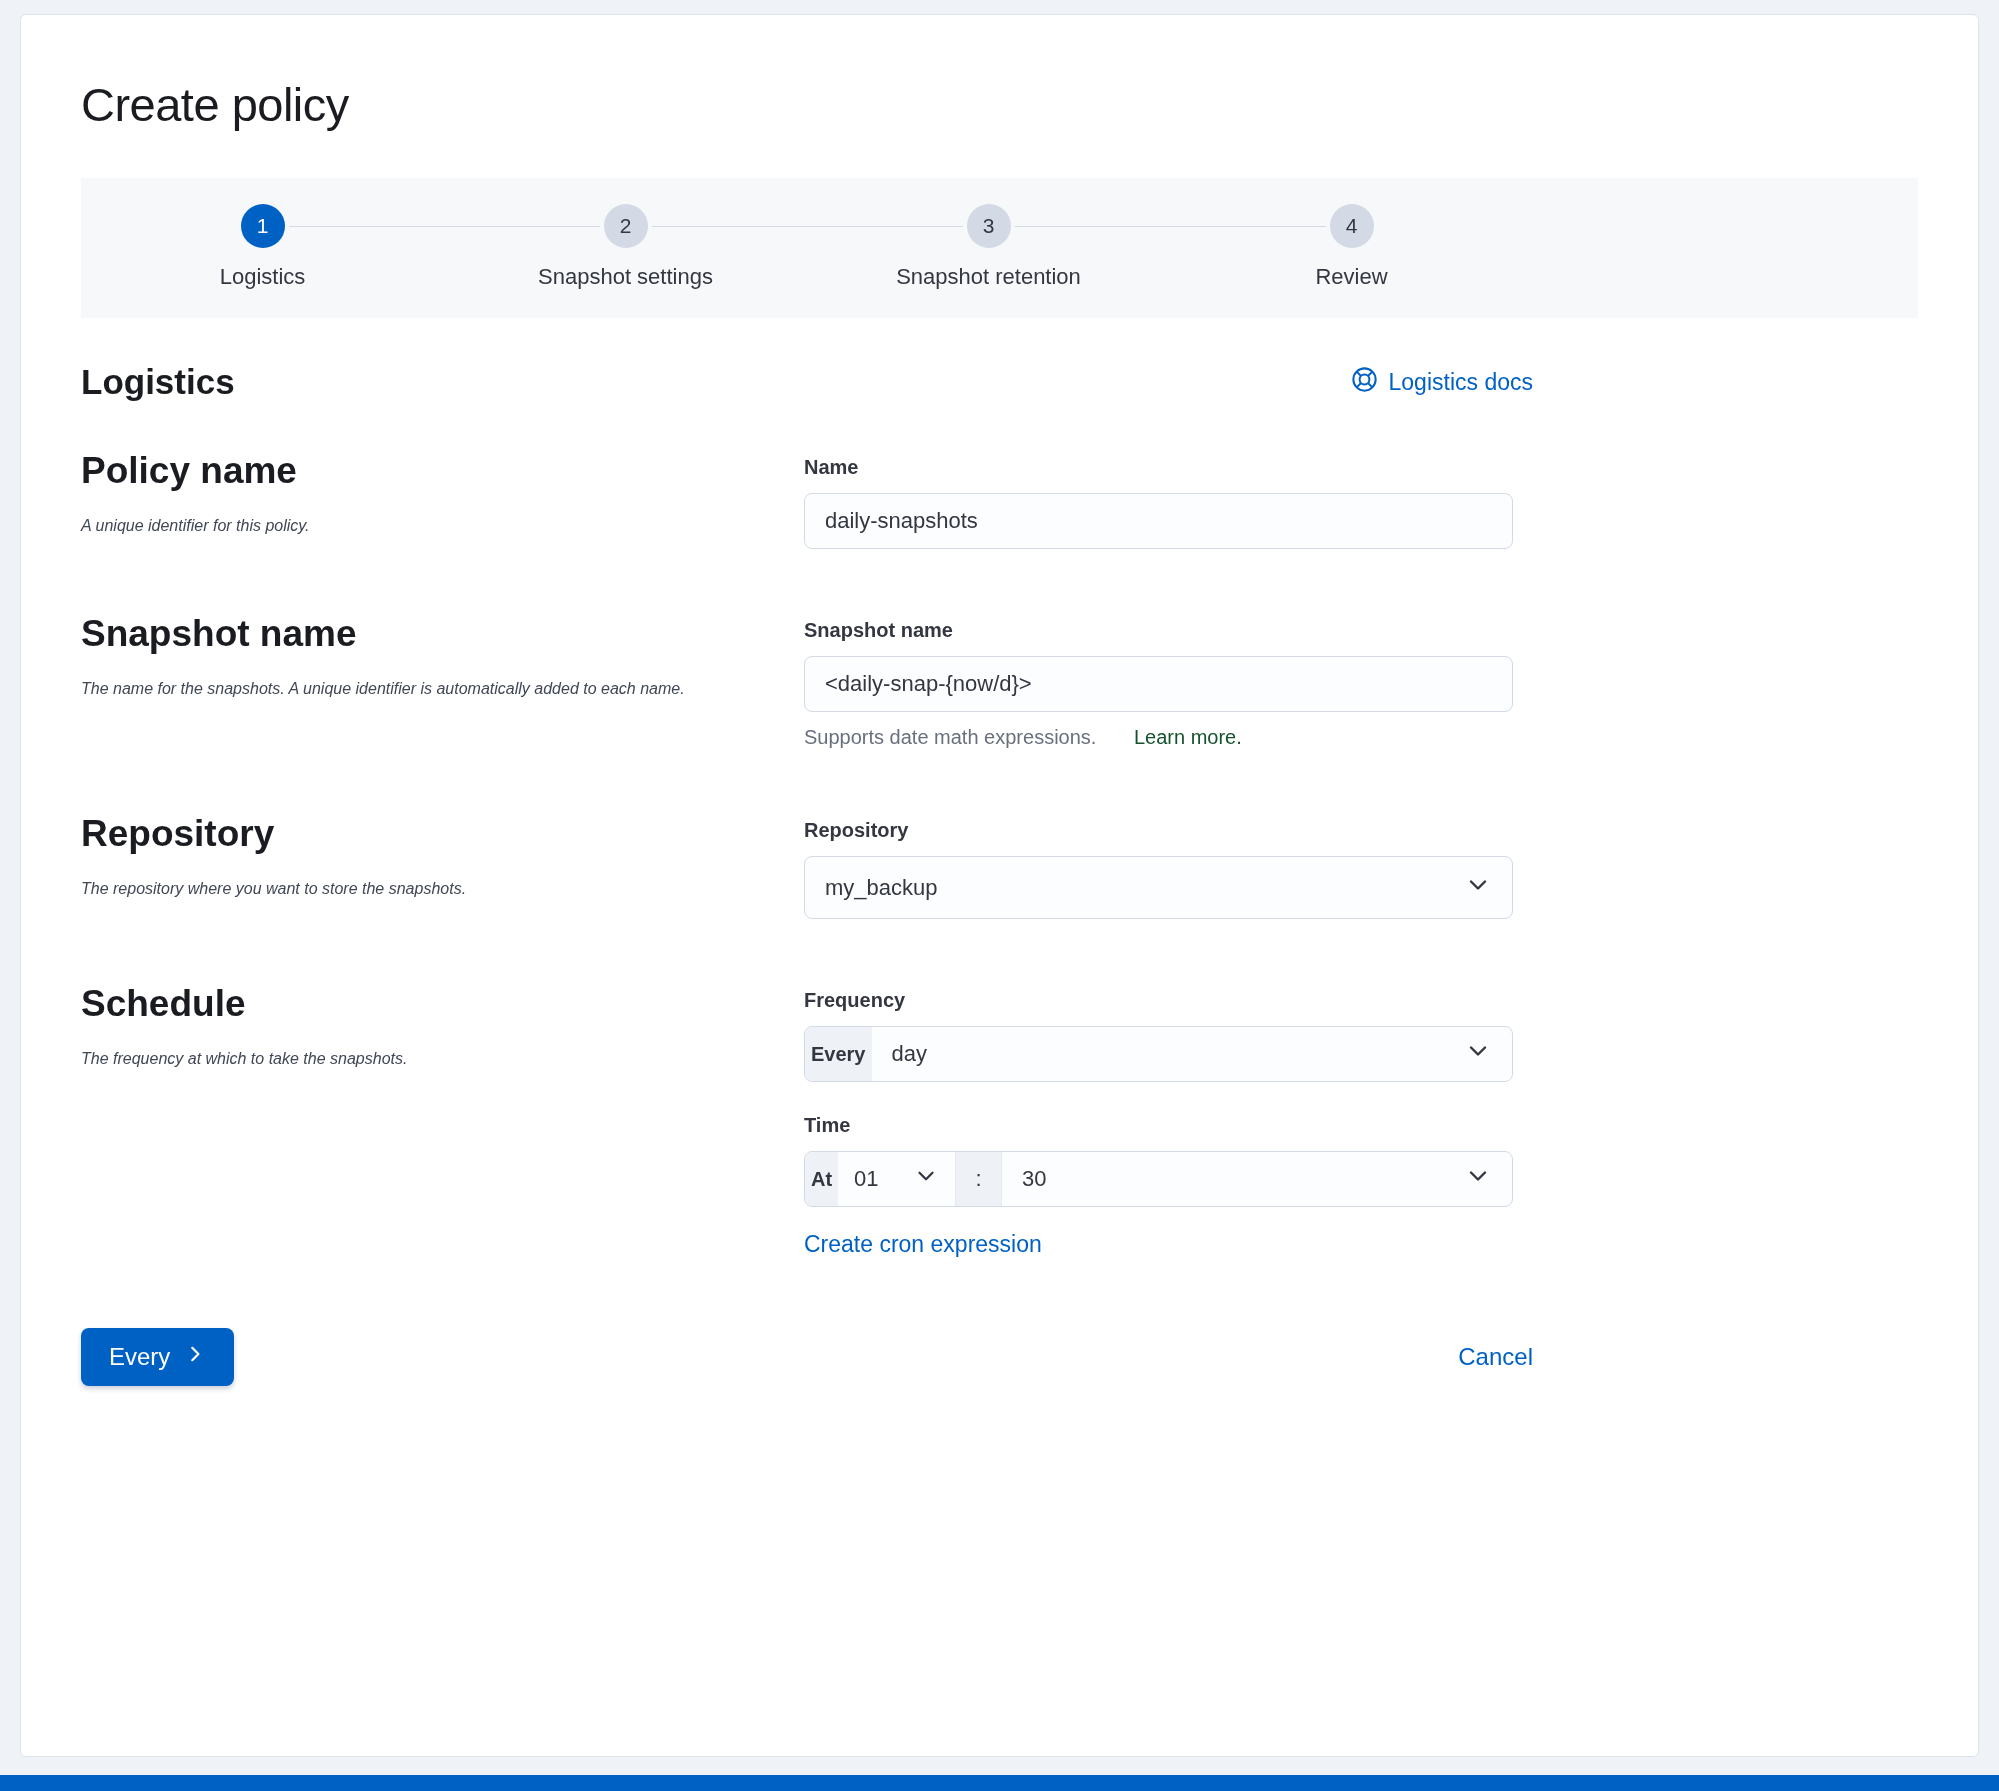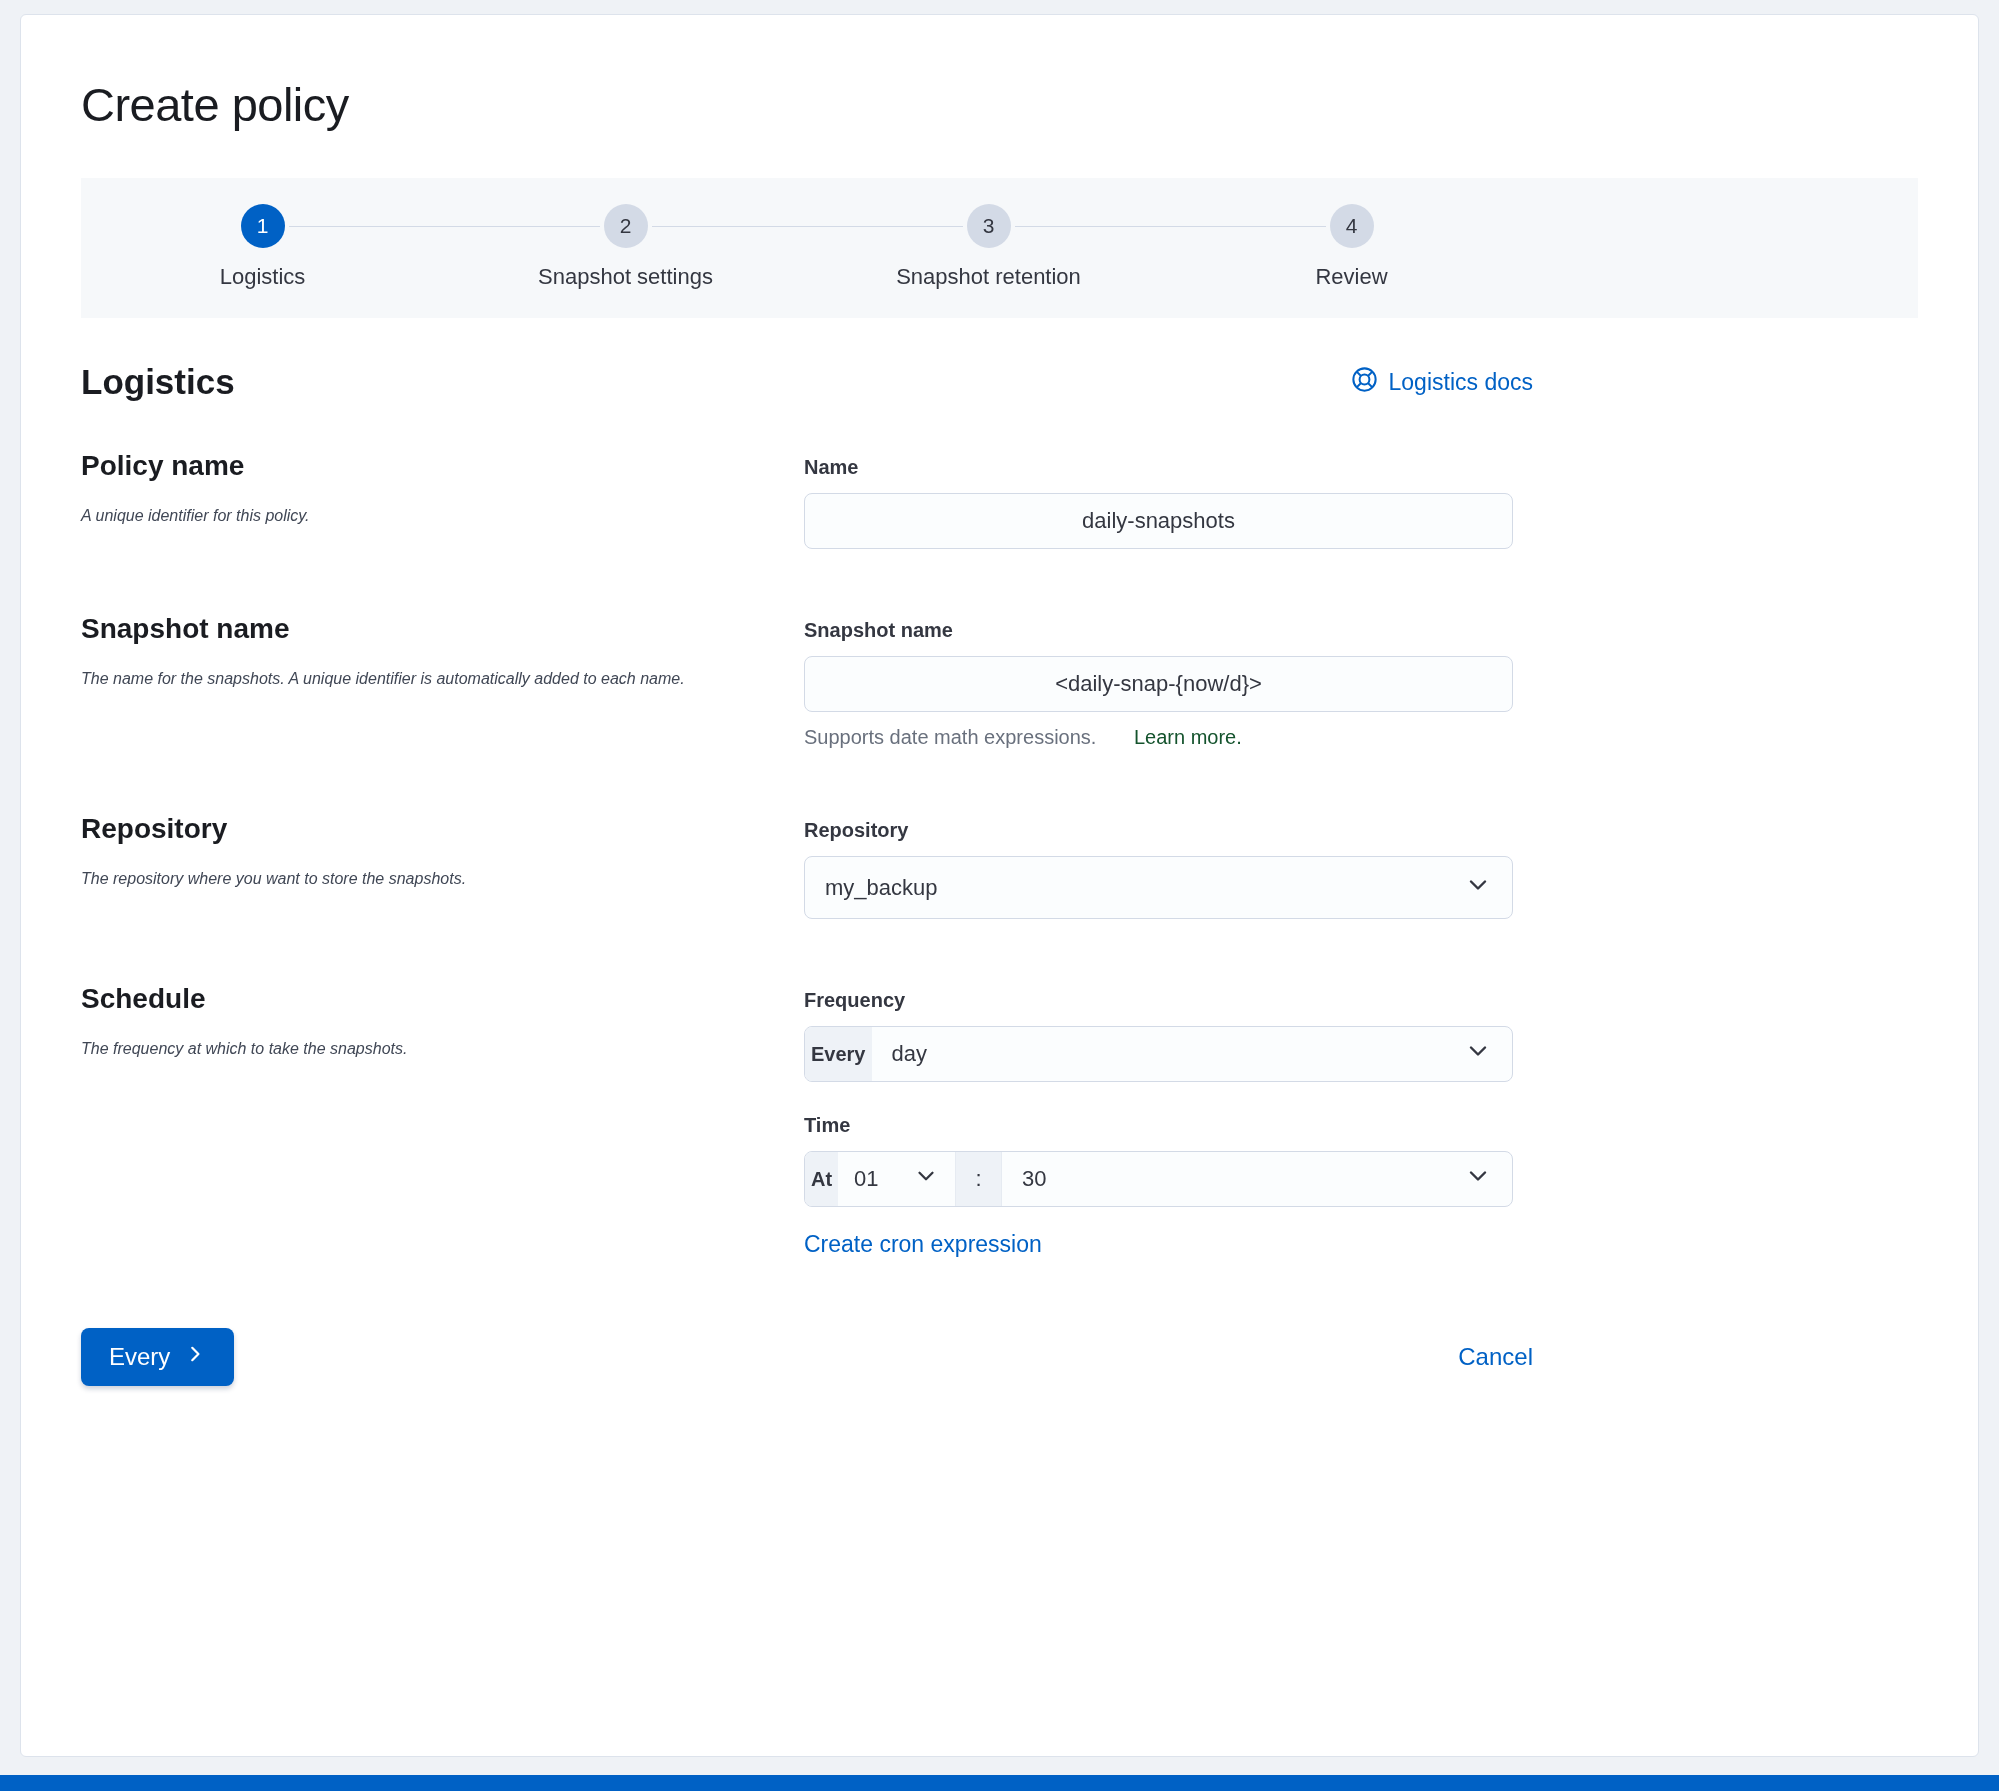--- a/index.html
+++ b/index.html
@@ -54,35 +54,34 @@
   }
   h2.section-title { margin: 0; font-size: 35px; font-weight: 700; color: #1a1c21; }
   .docs-link {
     display: inline-flex; align-items: center; gap: 11px;
     color: #0061c5; font-size: 23px; text-decoration: none; cursor: pointer;
   }
   
   .form-row { display: flex; margin-top: 64px; }
   .form-row.first { margin-top: 48px; }
   .row-left { width: 723px; padding-right: 64px; }
-  .row-left h3 { margin: 0 0 22px 0; font-size: 28px; font-weight: 700; color: #1a1c21; }
+  .row-left h3 { margin: 0 0 22px 0; font-size: 37px; font-weight: 700; color: #1a1c21; }
   .row-left p { margin: 0; font-size: 16px; line-height: 1.45; color: #404755; font-style: italic; }
   .row-right { width: 709px; }
   .field-label {
     display: block; margin: 6px 0 14px 0;
     font-size: 20px; font-weight: 700; color: #343741;
   }
   .field-label.second { margin-top: 32px; }
   .text-input {
     width: 100%; height: 56px;
     background: #fbfdfe; border: 1px solid #d3dae6; border-radius: 8px;
     padding: 0 20px; font-size: 22px; color: #343741;
     font-family: "Liberation Sans", sans-serif;
     outline: none;
-    text-align: center;
   }
   .select {
     width: 100%; height: 63px;
     background: #fbfdfe; border: 1px solid #d3dae6; border-radius: 8px;
     padding: 0 20px; font-size: 22px; color: #343741;
     display: flex; align-items: center; justify-content: space-between;
     cursor: pointer;
   }
   .help-text { margin-top: 14px; font-size: 20px; color: #69707d; }
   .help-text a { color: #14532d; text-decoration: none; cursor: pointer; margin-left: 32px; }

